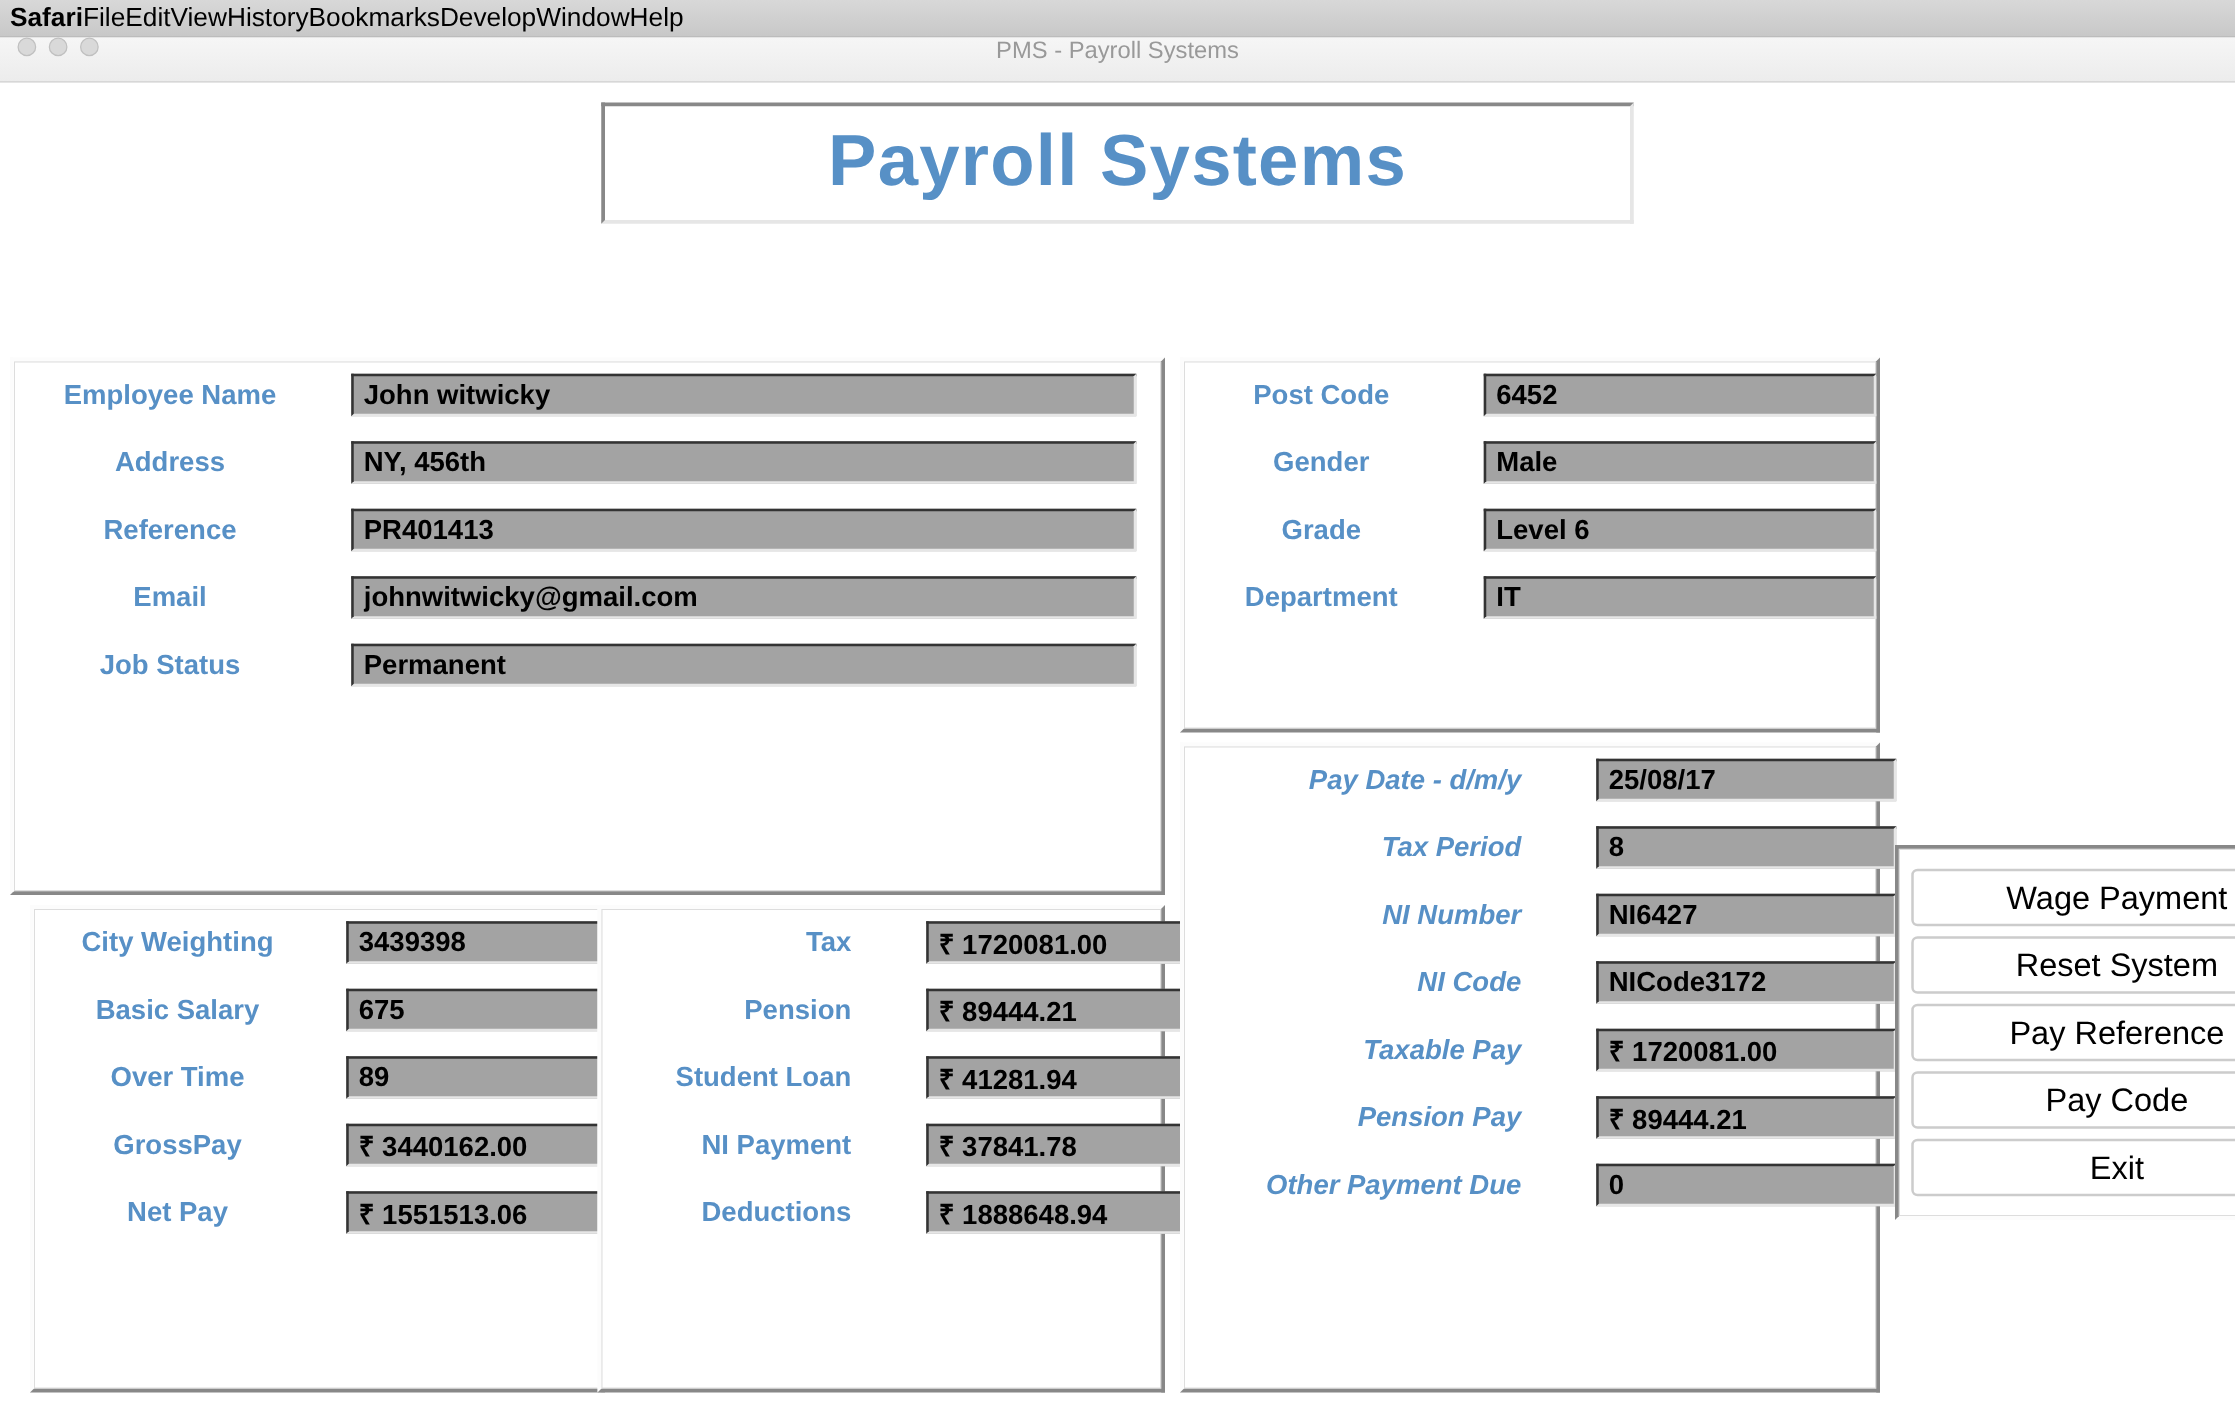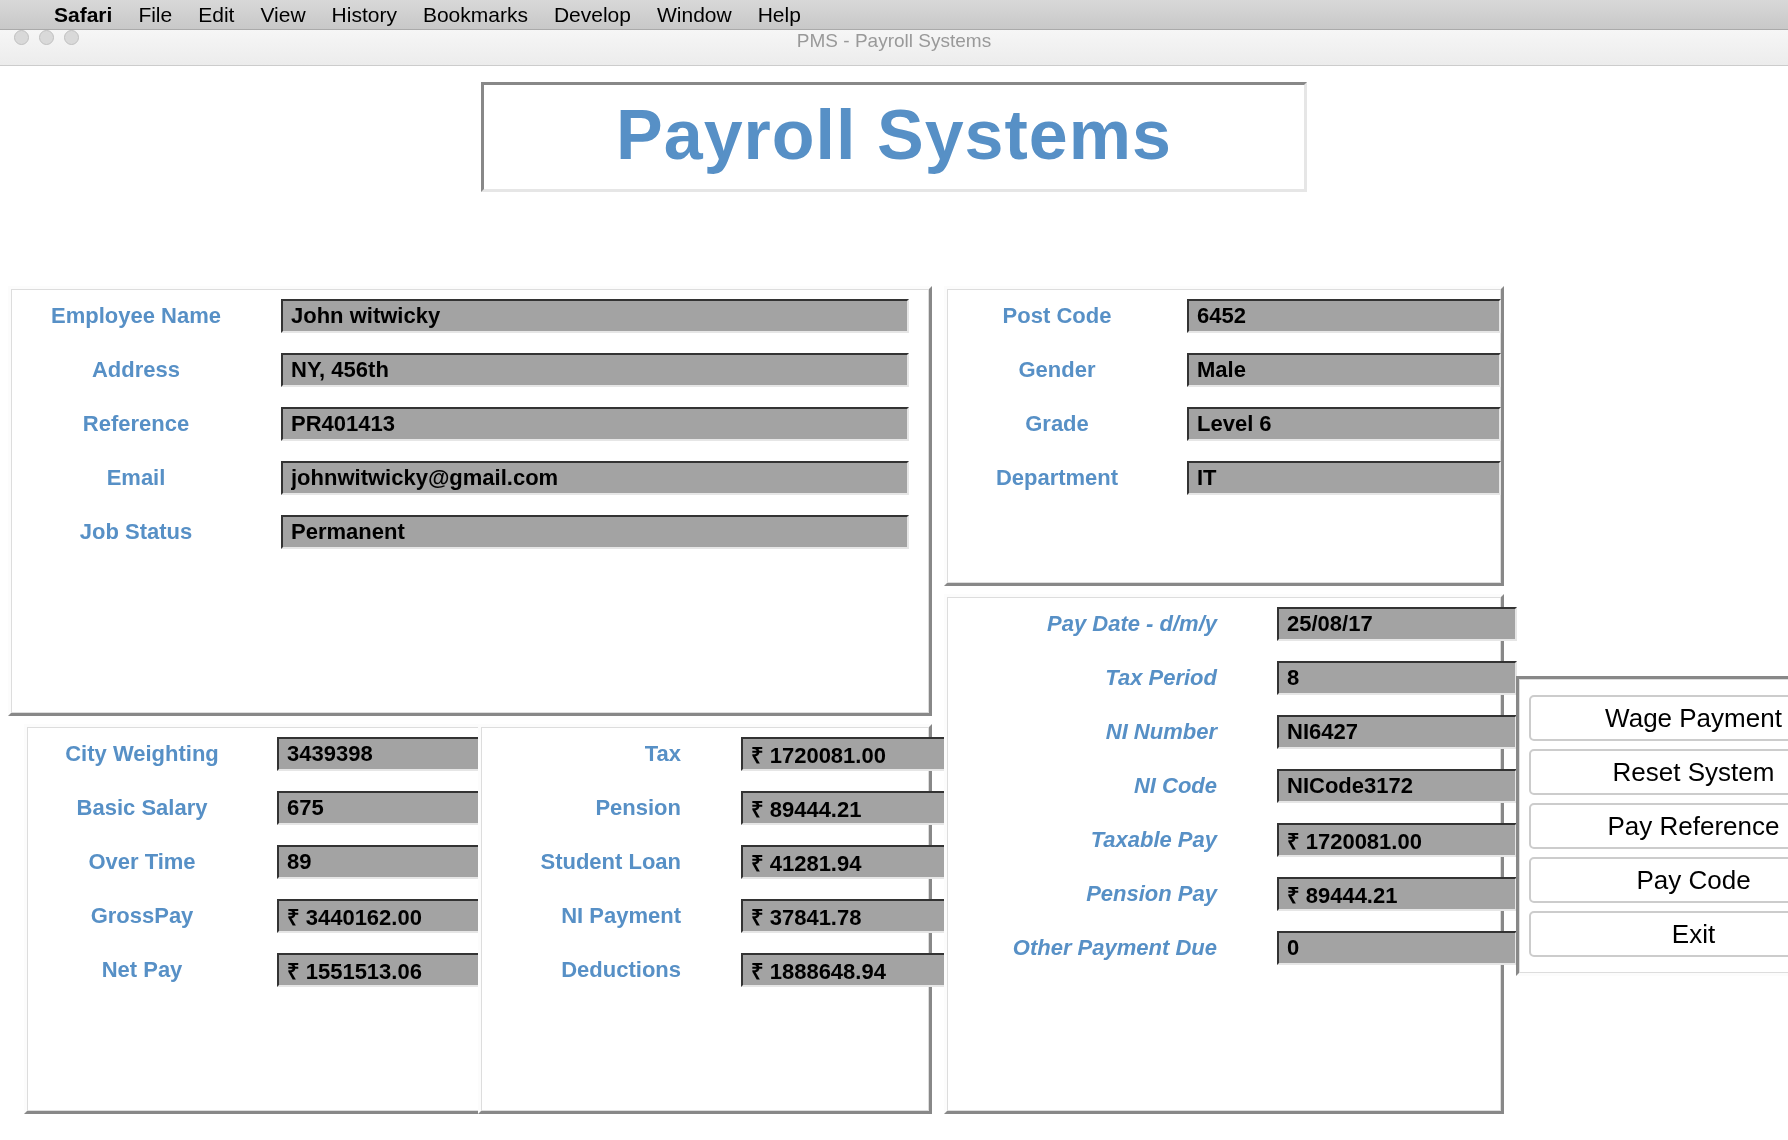--- a/index.html
+++ b/index.html
@@ -9,24 +9,23 @@
       width: 1788px;
       height: 1140px;
       overflow: hidden;
     }
     
     .menubar {
       height: 30px;
       background: linear-gradient(#d8d8d8, #c8c8c8);
       display: flex;
       align-items: center;
-      padding-left: 28px;
+      padding-left: 8px;
       font-size: 21px;
       border-bottom: 1px solid #aaa;
-      gap: 26px;
     }
     .menubar .apple { font-size: 22px; }
     .menubar .app { font-weight: bold; }
     .menubar span { cursor: default; }
     
     .titlebar {
       height: 36px;
       background: linear-gradient(#f6f6f6, #ececec);
       border-bottom: 1px solid #ccc;
       display: flex;
@@ -56,21 +55,21 @@
       margin: 0 auto 16px auto;
       background: #fff;
       border-top: 3px solid #888;
       border-left: 3px solid #888;
       border-right: 3px solid #e6e6e6;
       border-bottom: 3px solid #e6e6e6;
       text-align: center;
       padding: 10px 40px 14px 40px;
     }
     .app-header .text {
-      font-size: 70px;
+      font-size: 58px;
       font-weight: bold;
       color: #5790c6;
       letter-spacing: 1px;
     }
     
     .panel {
       position: absolute;
       background: #fff;
       border-top: 3px solid #fcfcfc;
       border-left: 3px solid #fcfcfc;

